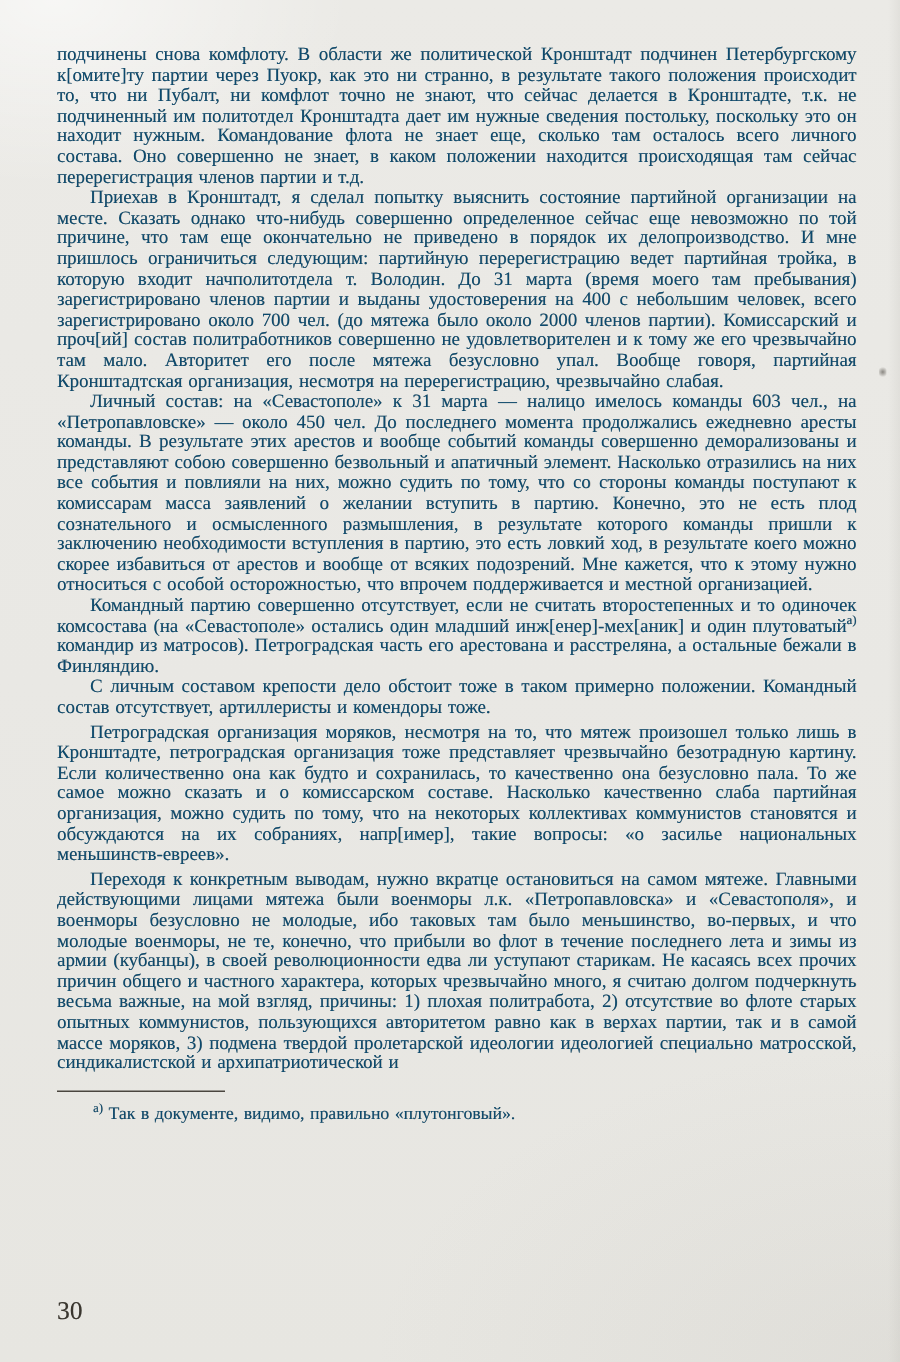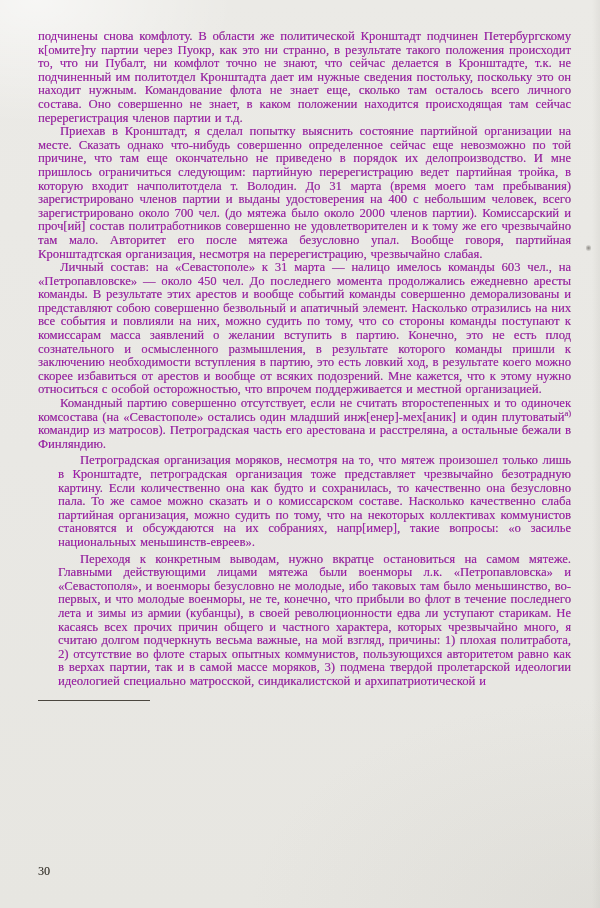--- a/index.html
+++ b/index.html
@@ -12,53 +12,53 @@
     background:
       radial-gradient(ellipse 320px 200px at 6% 0%, rgba(255,255,255,0.60), rgba(255,255,255,0) 62%),
       radial-gradient(ellipse 500px 300px at 100% 100%, rgba(200,198,192,0.25), rgba(200,198,192,0) 70%),
       linear-gradient(180deg, #ebeae6 0%, #e9e8e4 50%, #e7e6e1 100%);
     font-family: "Liberation Serif", "DejaVu Serif", serif;
   }
   .text-block {
     position: absolute;
     left: 38px; top: 30px;
     width: 533px;
-    color: #a21caf;
+    color: #0c4a6e;
     font-size: 12.6px;
     line-height: 13.6px;
     text-align: justify;
     word-spacing: 0.06em;
     hyphens: auto;
     -webkit-hyphens: auto;
     text-shadow: 0.2px 0.2px 0.3px rgba(52,48,43,0.45);
   }
   p.para { margin: 0; text-indent: 22px; }
   p.para.no-indent { text-indent: 0; }
-  p.para.gap-before { margin-top: 3px; margin-left: 20px; }
+  p.para.gap-before { margin-top: 3px; }
   sup.fn-ref, sup.fn-marker {
     font-size: 8.5px;
     line-height: 0;
     vertical-align: super;
   }
   .footnote-rule {
     width: 112px; height: 0;
     border-top: 1.2px solid #4a463f;
     margin: 11px 0 7px 0;
   }
   p.footnote {
     margin: 0;
     font-size: 11.8px;
     line-height: 14px;
     text-indent: 24px;
     text-align: left;
   }
   .page-number {
     position: absolute;
     left: 38px; top: 864px;
-    font-size: 12px;
+    font-size: 17px;
     color: #3a362f;
     text-shadow: 0.2px 0.2px 0.3px rgba(52,48,43,0.45);
   }
   .speck {
     position: absolute;
     left: 586px; top: 244px;
     width: 5px; height: 8px;
     background: radial-gradient(circle, rgba(86,82,76,0.65) 0%, rgba(86,82,76,0) 72%);
   }
   .edge-shade {
@@ -69,23 +69,25 @@
   }
 </style>
 </head>
 <body>
 
 <main class="text-block">
   <p class="para no-indent">подчинены снова комфлоту. В области же политической Кронштадт подчинен Петербургскому к[омите]ту партии через Пуокр, как это ни странно, в результате такого положения происходит то, что ни Пубалт, ни комфлот точно не знают, что сейчас делается в Кронштадте, т.к. не подчиненный им политотдел Кронштадта дает им нужные сведения постольку, поскольку это он находит нужным. Командование флота не знает еще, сколько там осталось всего личного состава. Оно совершенно не знает, в каком положении находится происходящая там сейчас перерегистрация членов партии и т.д.</p>
   <p class="para">Приехав в Кронштадт, я сделал попытку выяснить состояние партийной организации на месте. Сказать однако что-нибудь совершенно определенное сейчас еще невозможно по той причине, что там еще окончательно не приведено в порядок их делопроизводство. И мне пришлось ограничиться следующим: партийную перерегистрацию ведет партийная тройка, в которую входит начполитотдела т. Володин. До 31 марта (время моего там пребывания) зарегистрировано членов партии и выданы удостоверения на 400 с небольшим человек, всего зарегистрировано около 700 чел. (до мятежа было около 2000 членов партии). Комиссарский и проч[ий] состав политработников совершенно не удовлетворителен и к тому же его чрезвычайно там мало. Авторитет его после мятежа безусловно упал. Вообще говоря, партийная Кронштадтская организация, несмотря на перерегистрацию, чрезвычайно слабая.</p>
   <p class="para">Личный состав: на «Севастополе» к 31 марта — налицо имелось команды 603 чел., на «Петропавловске» — около 450 чел. До последнего момента продолжались ежедневно аресты команды. В результате этих арестов и вообще событий команды совершенно деморализованы и представляют собою совершенно безвольный и апатичный элемент. Насколько отразились на них все события и повлияли на них, можно судить по тому, что со стороны команды поступают к комиссарам масса заявлений о желании вступить в партию. Конечно, это не есть плод сознательного и осмысленного размышления, в результате которого команды пришли к заключению необходимости вступления в партию, это есть ловкий ход, в результате коего можно скорее избавиться от арестов и вообще от всяких подозрений. Мне кажется, что к этому нужно относиться с особой осторожностью, что впрочем поддерживается и местной организацией.</p>
   <p class="para"><span>Командный партию совершенно отсутствует, если не считать второстепенных и то одиночек комсостава (на «Севастополе» остались один младший инж[енер]-мех[аник] и один плутоватый</span><sup class="fn-ref">а)</sup><span> командир из матросов). Петроградская часть его арестована и расстреляна, а остальные бежали в Финляндию.</span></p>
+  <p class="para">С личным составом крепости дело обстоит тоже в таком примерно положении. Командный состав отсутствует, артиллеристы и комендоры тоже.</p>
   <p class="para gap-before">Петроградская организация моряков, несмотря на то, что мятеж произошел только лишь в Кронштадте, петроградская организация тоже представляет чрезвычайно безотрадную картину. Если количественно она как будто и сохранилась, то качественно она безусловно пала. То же самое можно сказать и о комиссарском составе. Насколько качественно слаба партийная организация, можно судить по тому, что на некоторых коллективах коммунистов становятся и обсуждаются на их собраниях, напр[имер], такие вопросы: «о засилье национальных меньшинств-евреев».</p>
   <p class="para gap-before">Переходя к конкретным выводам, нужно вкратце остановиться на самом мятеже. Главными действующими лицами мятежа были военморы л.к. «Петропавловска» и «Севастополя», и военморы безусловно не молодые, ибо таковых там было меньшинство, во-первых, и что молодые военморы, не те, конечно, что прибыли во флот в течение последнего лета и зимы из армии (кубанцы), в своей революционности едва ли уступают старикам. Не касаясь всех прочих причин общего и частного характера, которых чрезвычайно много, я считаю долгом подчеркнуть весьма важные, на мой взгляд, причины: 1) плохая политработа, 2) отсутствие во флоте старых опытных коммунистов, пользующихся авторитетом равно как в верхах партии, так и в самой массе моряков, 3) подмена твердой пролетарской идеологии идеологией специально матросской, синдикалистской и архипатриотической и</p>
 
   <div class="footnote-rule"></div>
 
+  <p class="footnote"><sup class="fn-marker">а)</sup><span> Так в документе, видимо, правильно «плутонговый».</span></p>
 </main>
 
 <div class="page-number">30</div>
 
 <div class="speck"></div>
 <div class="edge-shade"></div>
 
 </body></html>

